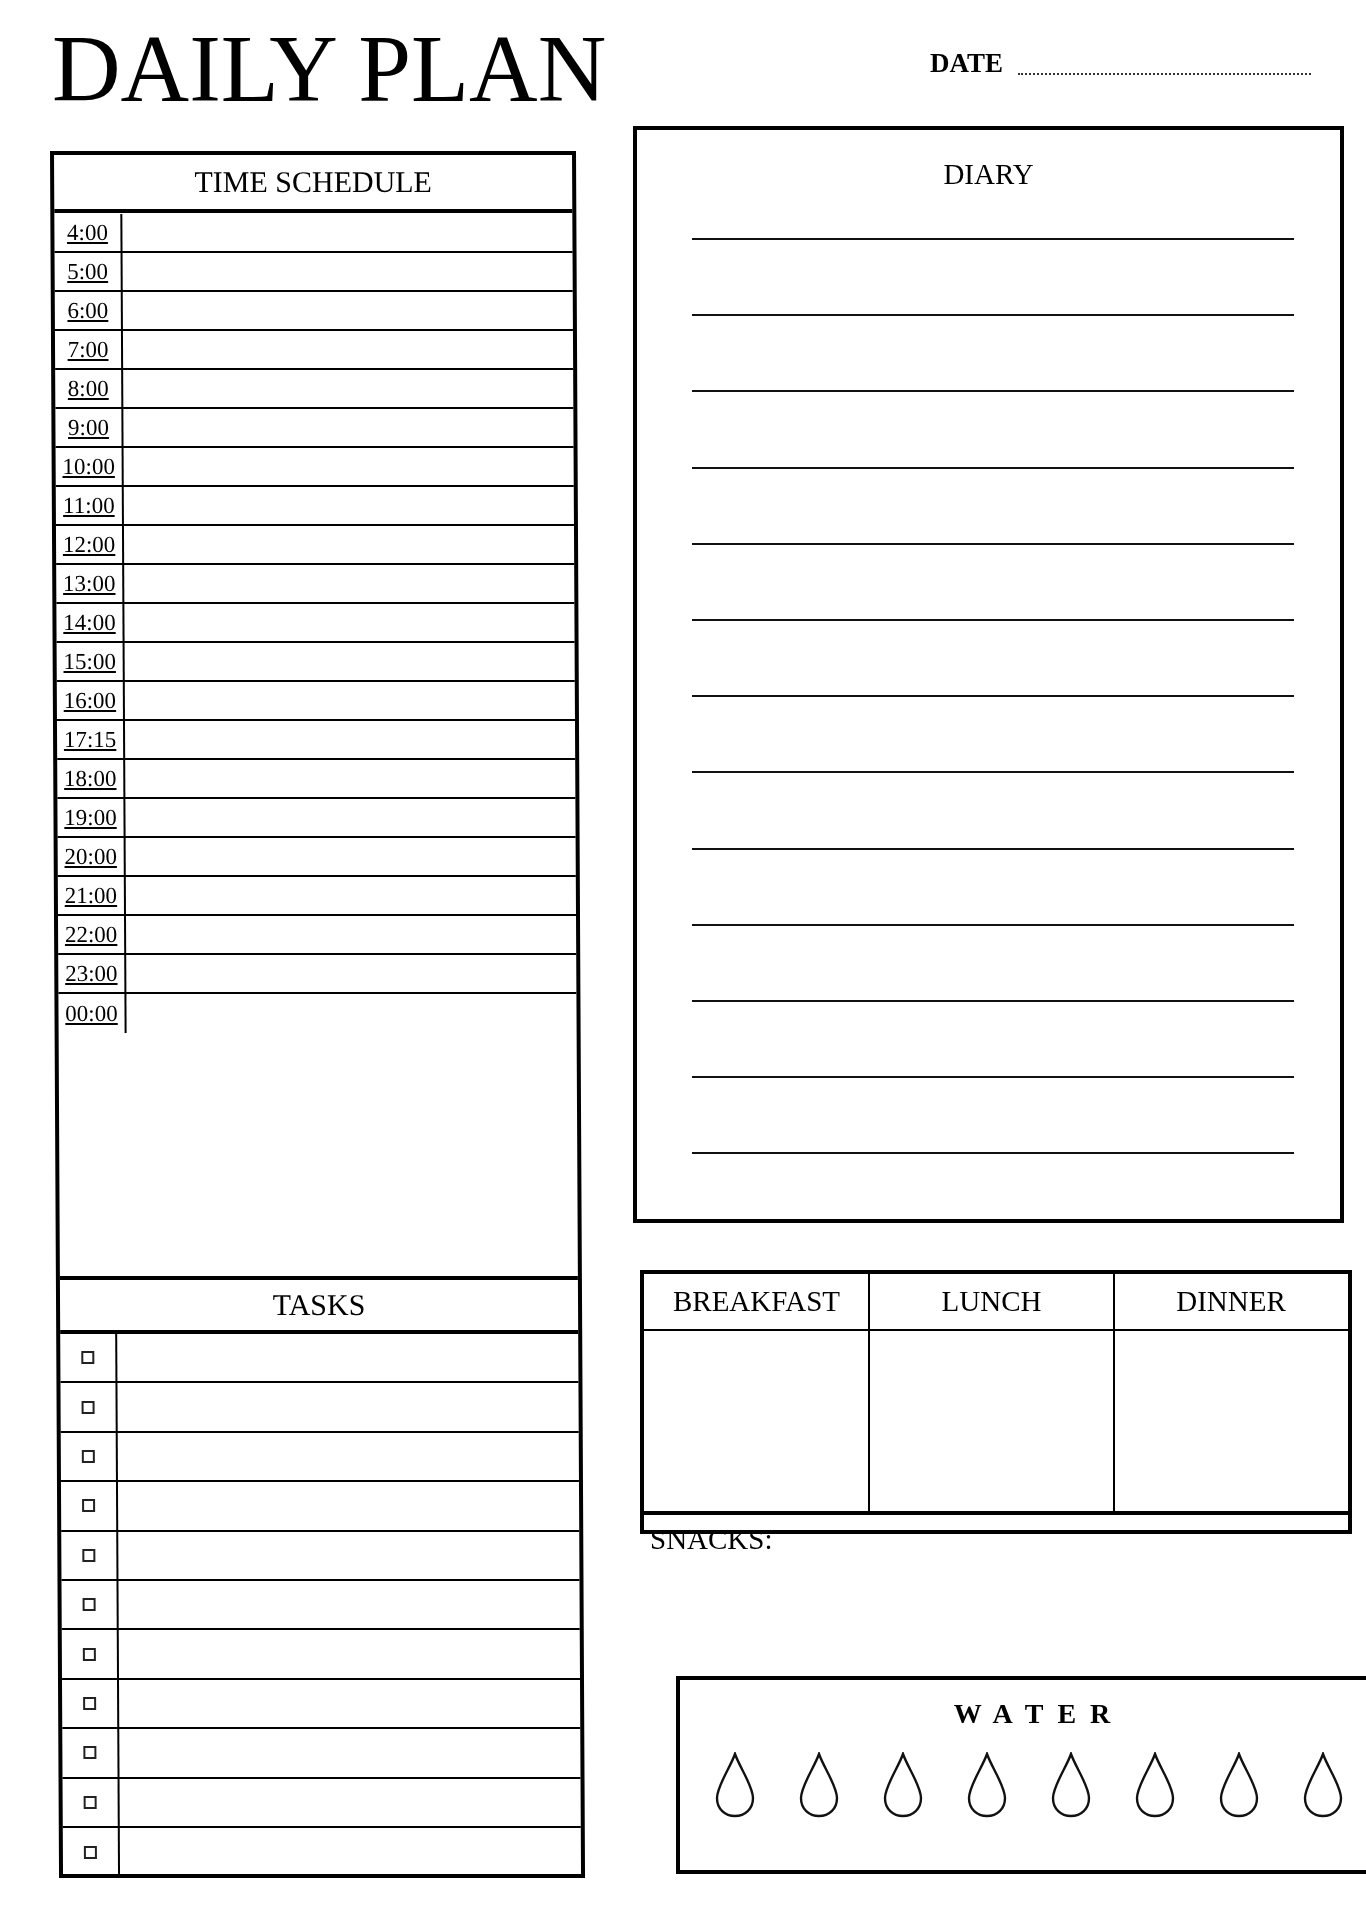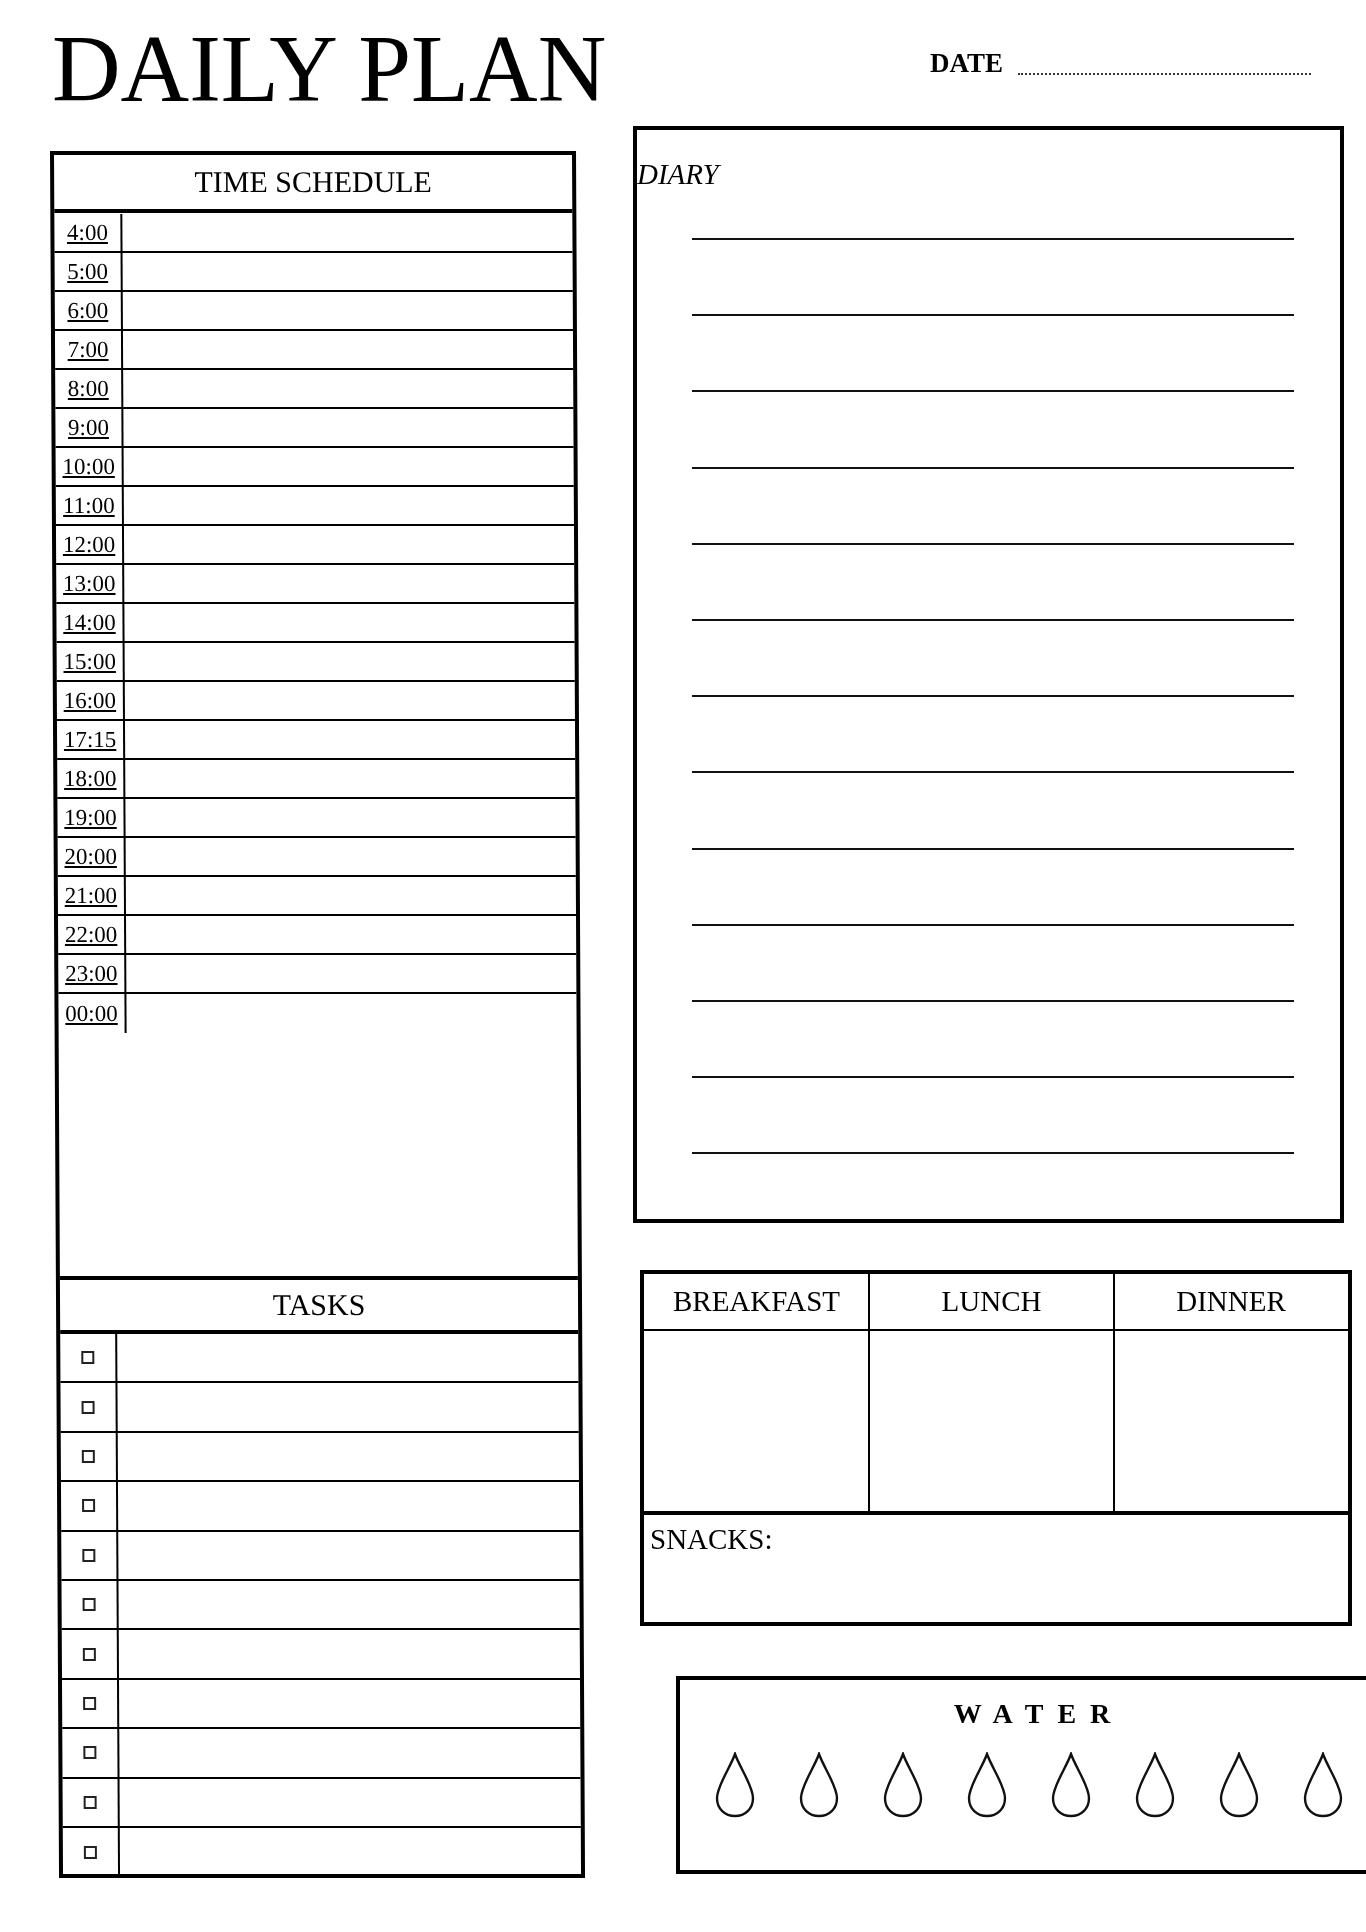--- a/index.html
+++ b/index.html
@@ -22,25 +22,25 @@
   .tasks-head { position:absolute; left:0; right:0; top:1121px; height:58px; border-top:4px solid #000; border-bottom:4px solid #000; box-sizing:border-box; display:flex; align-items:center; justify-content:center; font-size:30px; }
   .tasks-rows { position:absolute; left:0; right:0; top:1179px; bottom:0; }
   .trow { display:flex; height:49.4px; box-sizing:border-box; border-bottom:2px solid #000; }
   .trow:last-child { border-bottom:none; }
   .tcheck { width:57px; box-sizing:border-box; border-right:2px solid #000; display:flex; align-items:center; justify-content:center; }
   .cb { width:13px; height:13px; border:2px solid #222; box-sizing:border-box; }
   .tfill { flex:1; }
 
   
   .diary { left:633px; top:126px; width:711px; height:1097px; }
-  .diary-title { position:absolute; left:0; right:0; top:28px; text-align:left; font-size:29px;font-style:italic; }
+  .diary-title { position:absolute; left:0; right:0; top:28px; text-align:center; font-size:29px; }
   .diary-line { position:absolute; left:55px; width:602px; height:0; border-top:2px solid #111; }
 
   
-  .meals { left:640px; top:1270px; width:712px; height:356px; }
+  .meals { left:640px; top:1270px; width:712px; height:264px; }
   .meal-head { position:absolute; top:0; height:57px; display:flex; align-items:center; justify-content:center; font-size:29px; box-sizing:border-box; border-bottom:2px solid #000; }
   .meal-cell { position:absolute; top:57px; height:180px; box-sizing:border-box; }
   .vdiv { position:absolute; top:0; height:237px; width:0; border-left:2px solid #000; }
   .snacks { position:absolute; left:0; right:0; top:237px; bottom:0; border-top:4px solid #000; box-sizing:border-box; }
   .snacks-label { position:absolute; left:6px; top:8px; font-size:29px; }
 
   
   .water { left:676px; top:1676px; width:712px; height:198px; }
   .water-title { position:absolute; left:0; right:0; top:18px; text-align:center; font-size:28px; font-weight:bold; letter-spacing:14px; padding-left:14px; }
   .drops { position:absolute; left:35px; top:72px; display:flex; gap:44px; }

